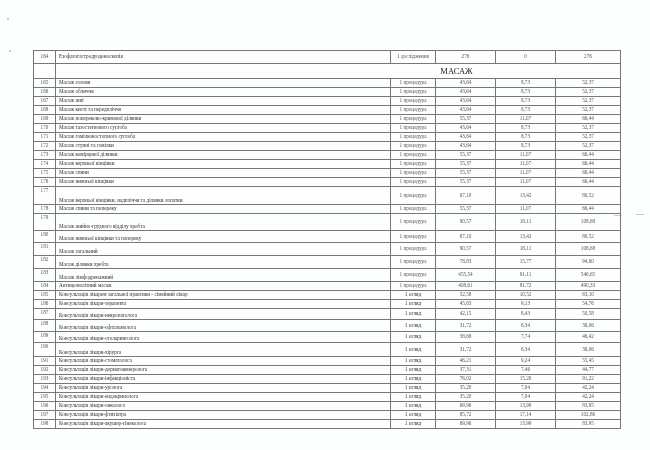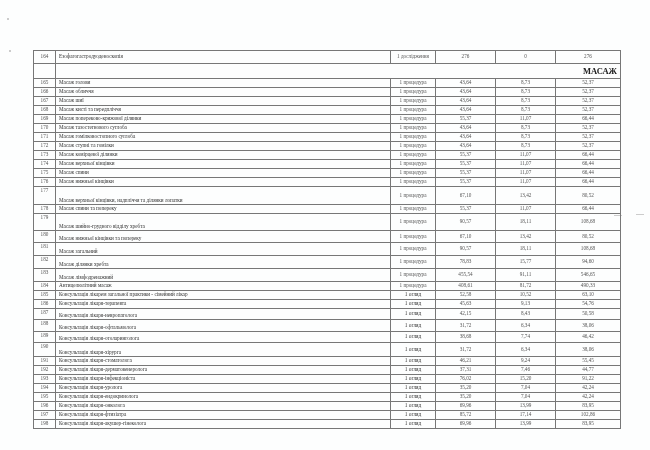--- a/index.html
+++ b/index.html
@@ -5,21 +5,21 @@
   html, body { margin:0; padding:0; }
   body { width:650px; height:450px; background:#fdfefe; position:relative; overflow:hidden; font-family:"Liberation Serif", serif; color:#333; }
   .table { position:absolute; left:33px; top:50px; width:587px; border-collapse:collapse; table-layout:fixed; }
   .table td { border:1px solid #777; padding:0 3px; font-size:5.2px; line-height:1; vertical-align:middle; white-space:nowrap; overflow:hidden; }
   .c-num { width:22px; text-align:center; font-size:4.4px; color:#555; }
   .c-name { width:335px; font-size:5.4px; }
   .c-unit { width:45px; text-align:center; font-size:3.8px; color:#555; }
   .c-v { text-align:center; font-size:3.8px; color:#555; }
   .unit-big { font-size:5.4px !important; color:#333 !important; }
   .section td { height:14px; }
-  .section .title { text-align:right; padding-left:240px; font-weight:bold; font-size:8.5px; color:#222; }
+  .section .title { text-align:center; padding-left:240px; font-weight:normal; font-size:8.5px; color:#222; }
   .dot { position:absolute; width:2px; height:2px; background:#bbb; border-radius:1px; }
   .dash { position:absolute; height:1px; background:#ccc; }
   .name-bottom { vertical-align:bottom !important; padding-bottom:1px !important; }
   .num-top { vertical-align:top !important; padding-top:1px !important; }
 </style>
 </head>
 <body>
 
 <div class="dot" style="left:7px;top:18px;"></div>
 <div class="dot" style="left:9px;top:50px;"></div>

